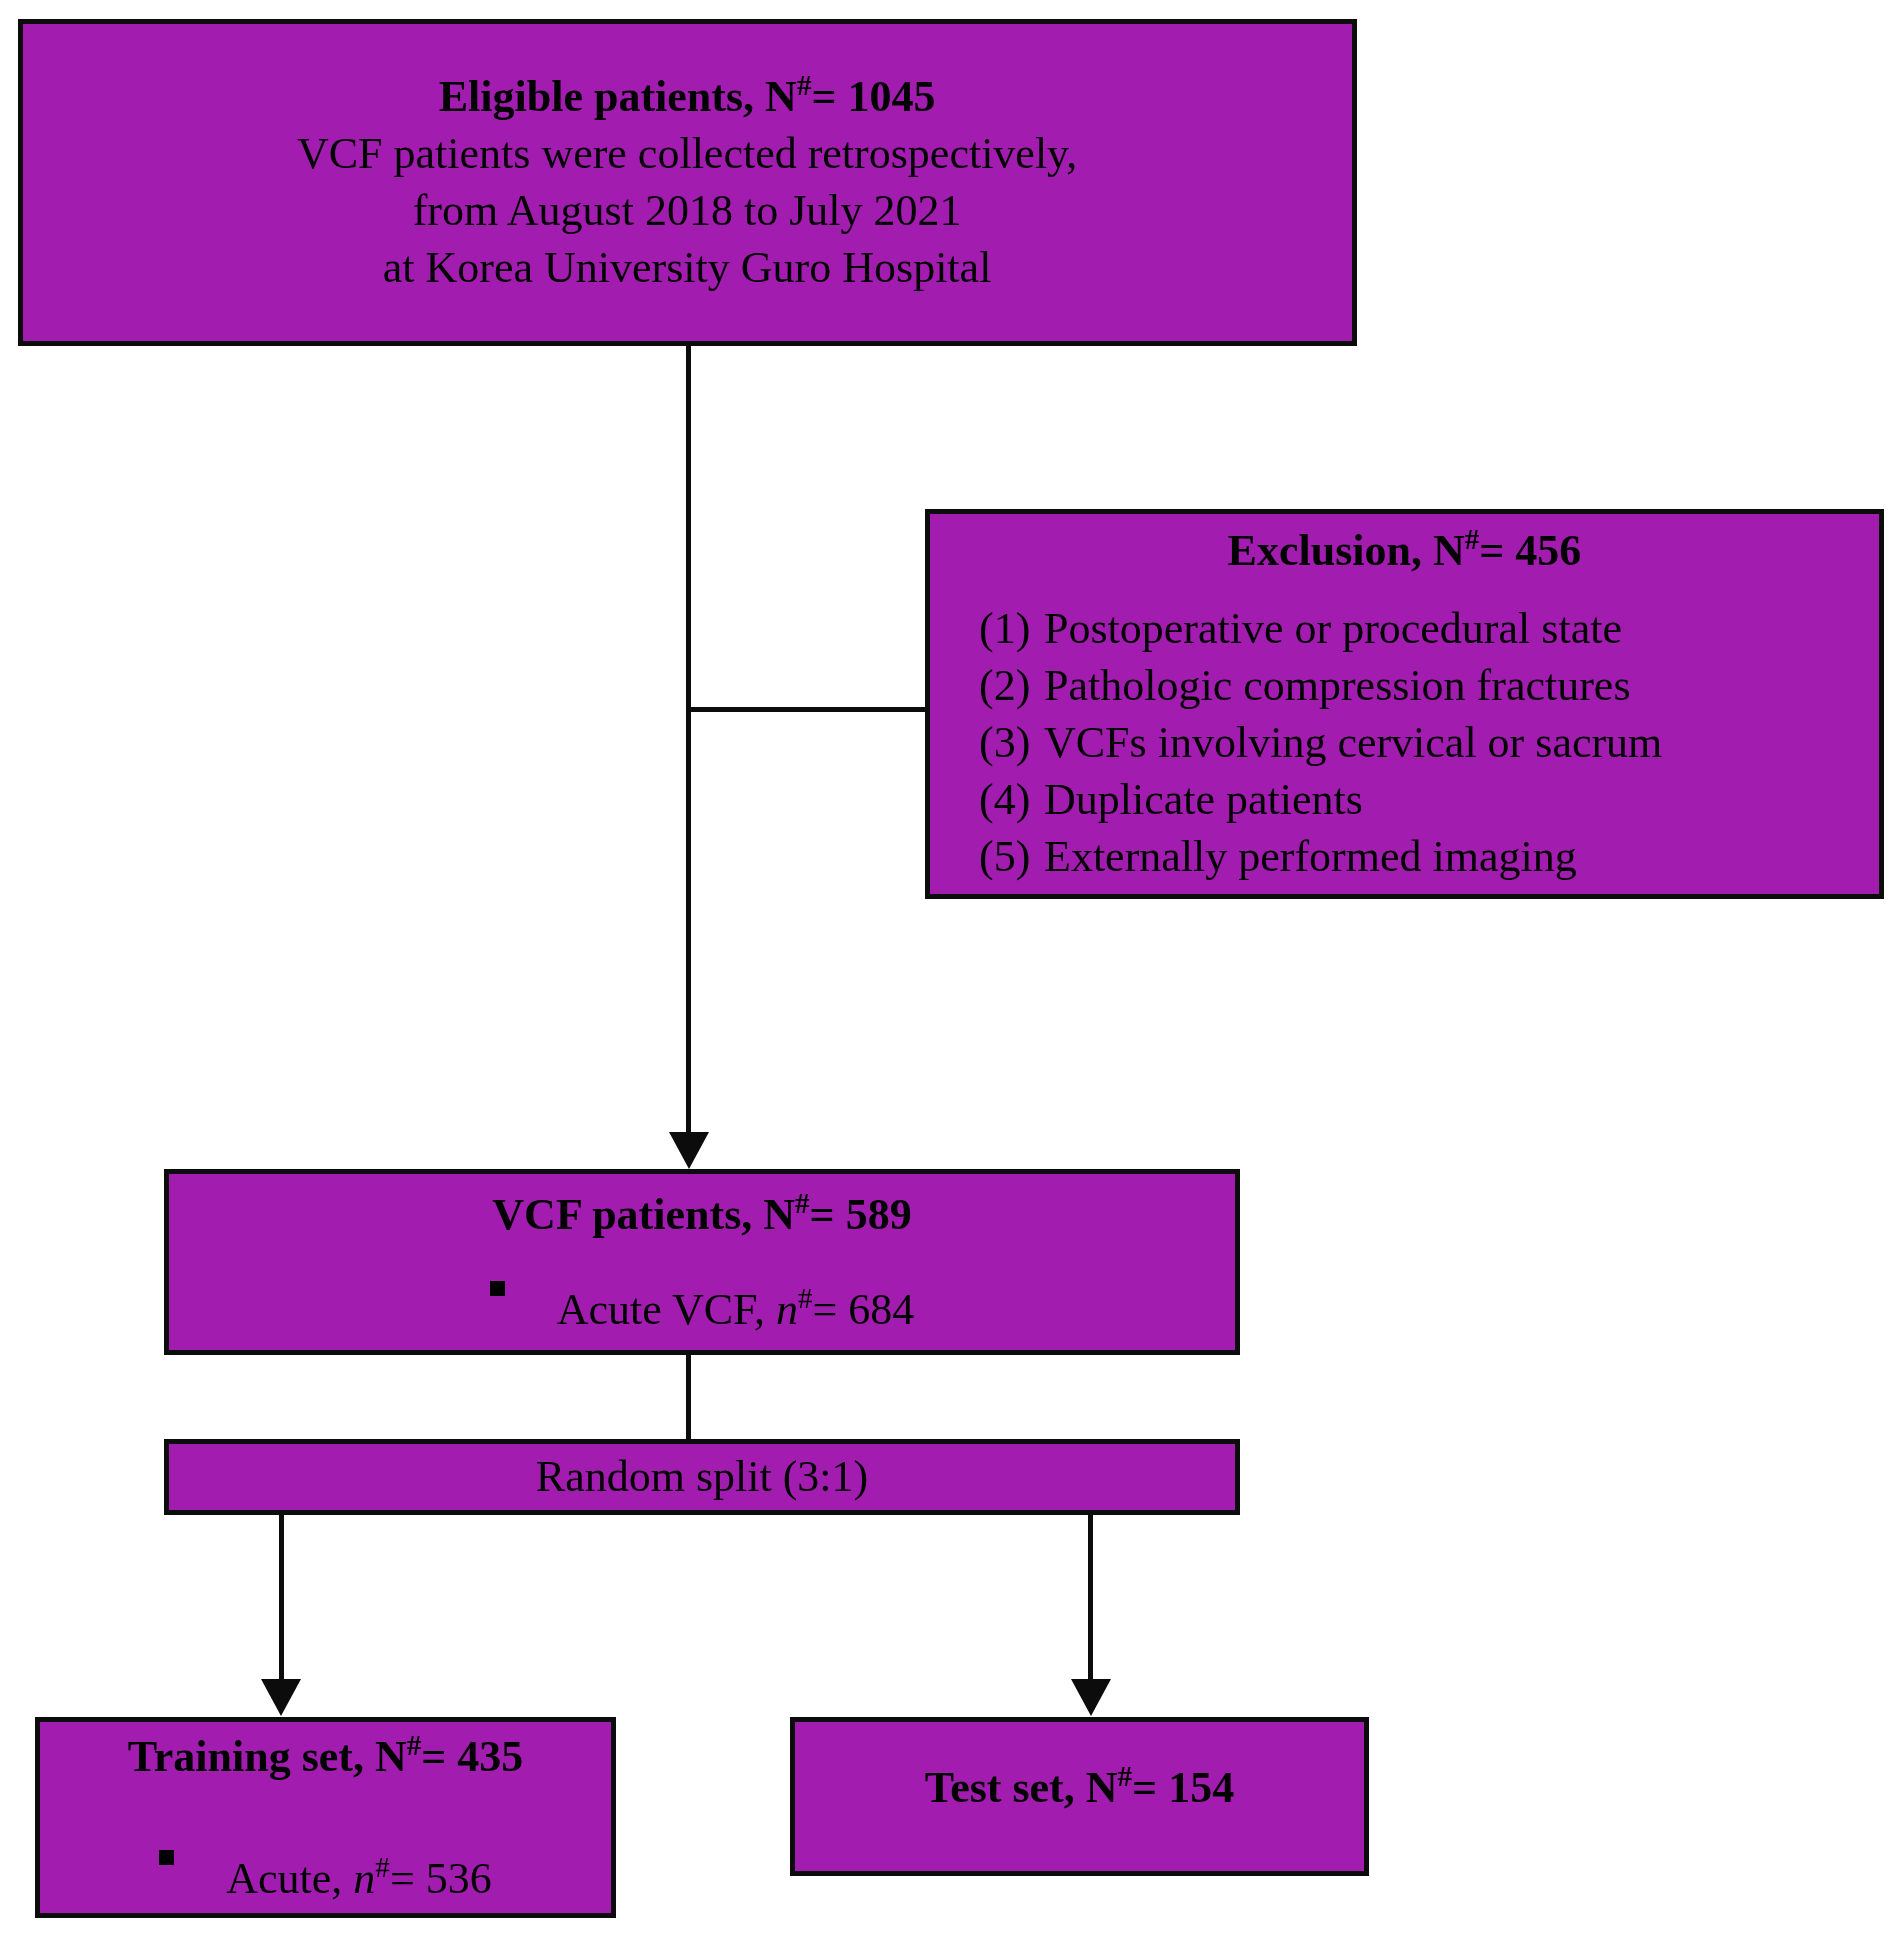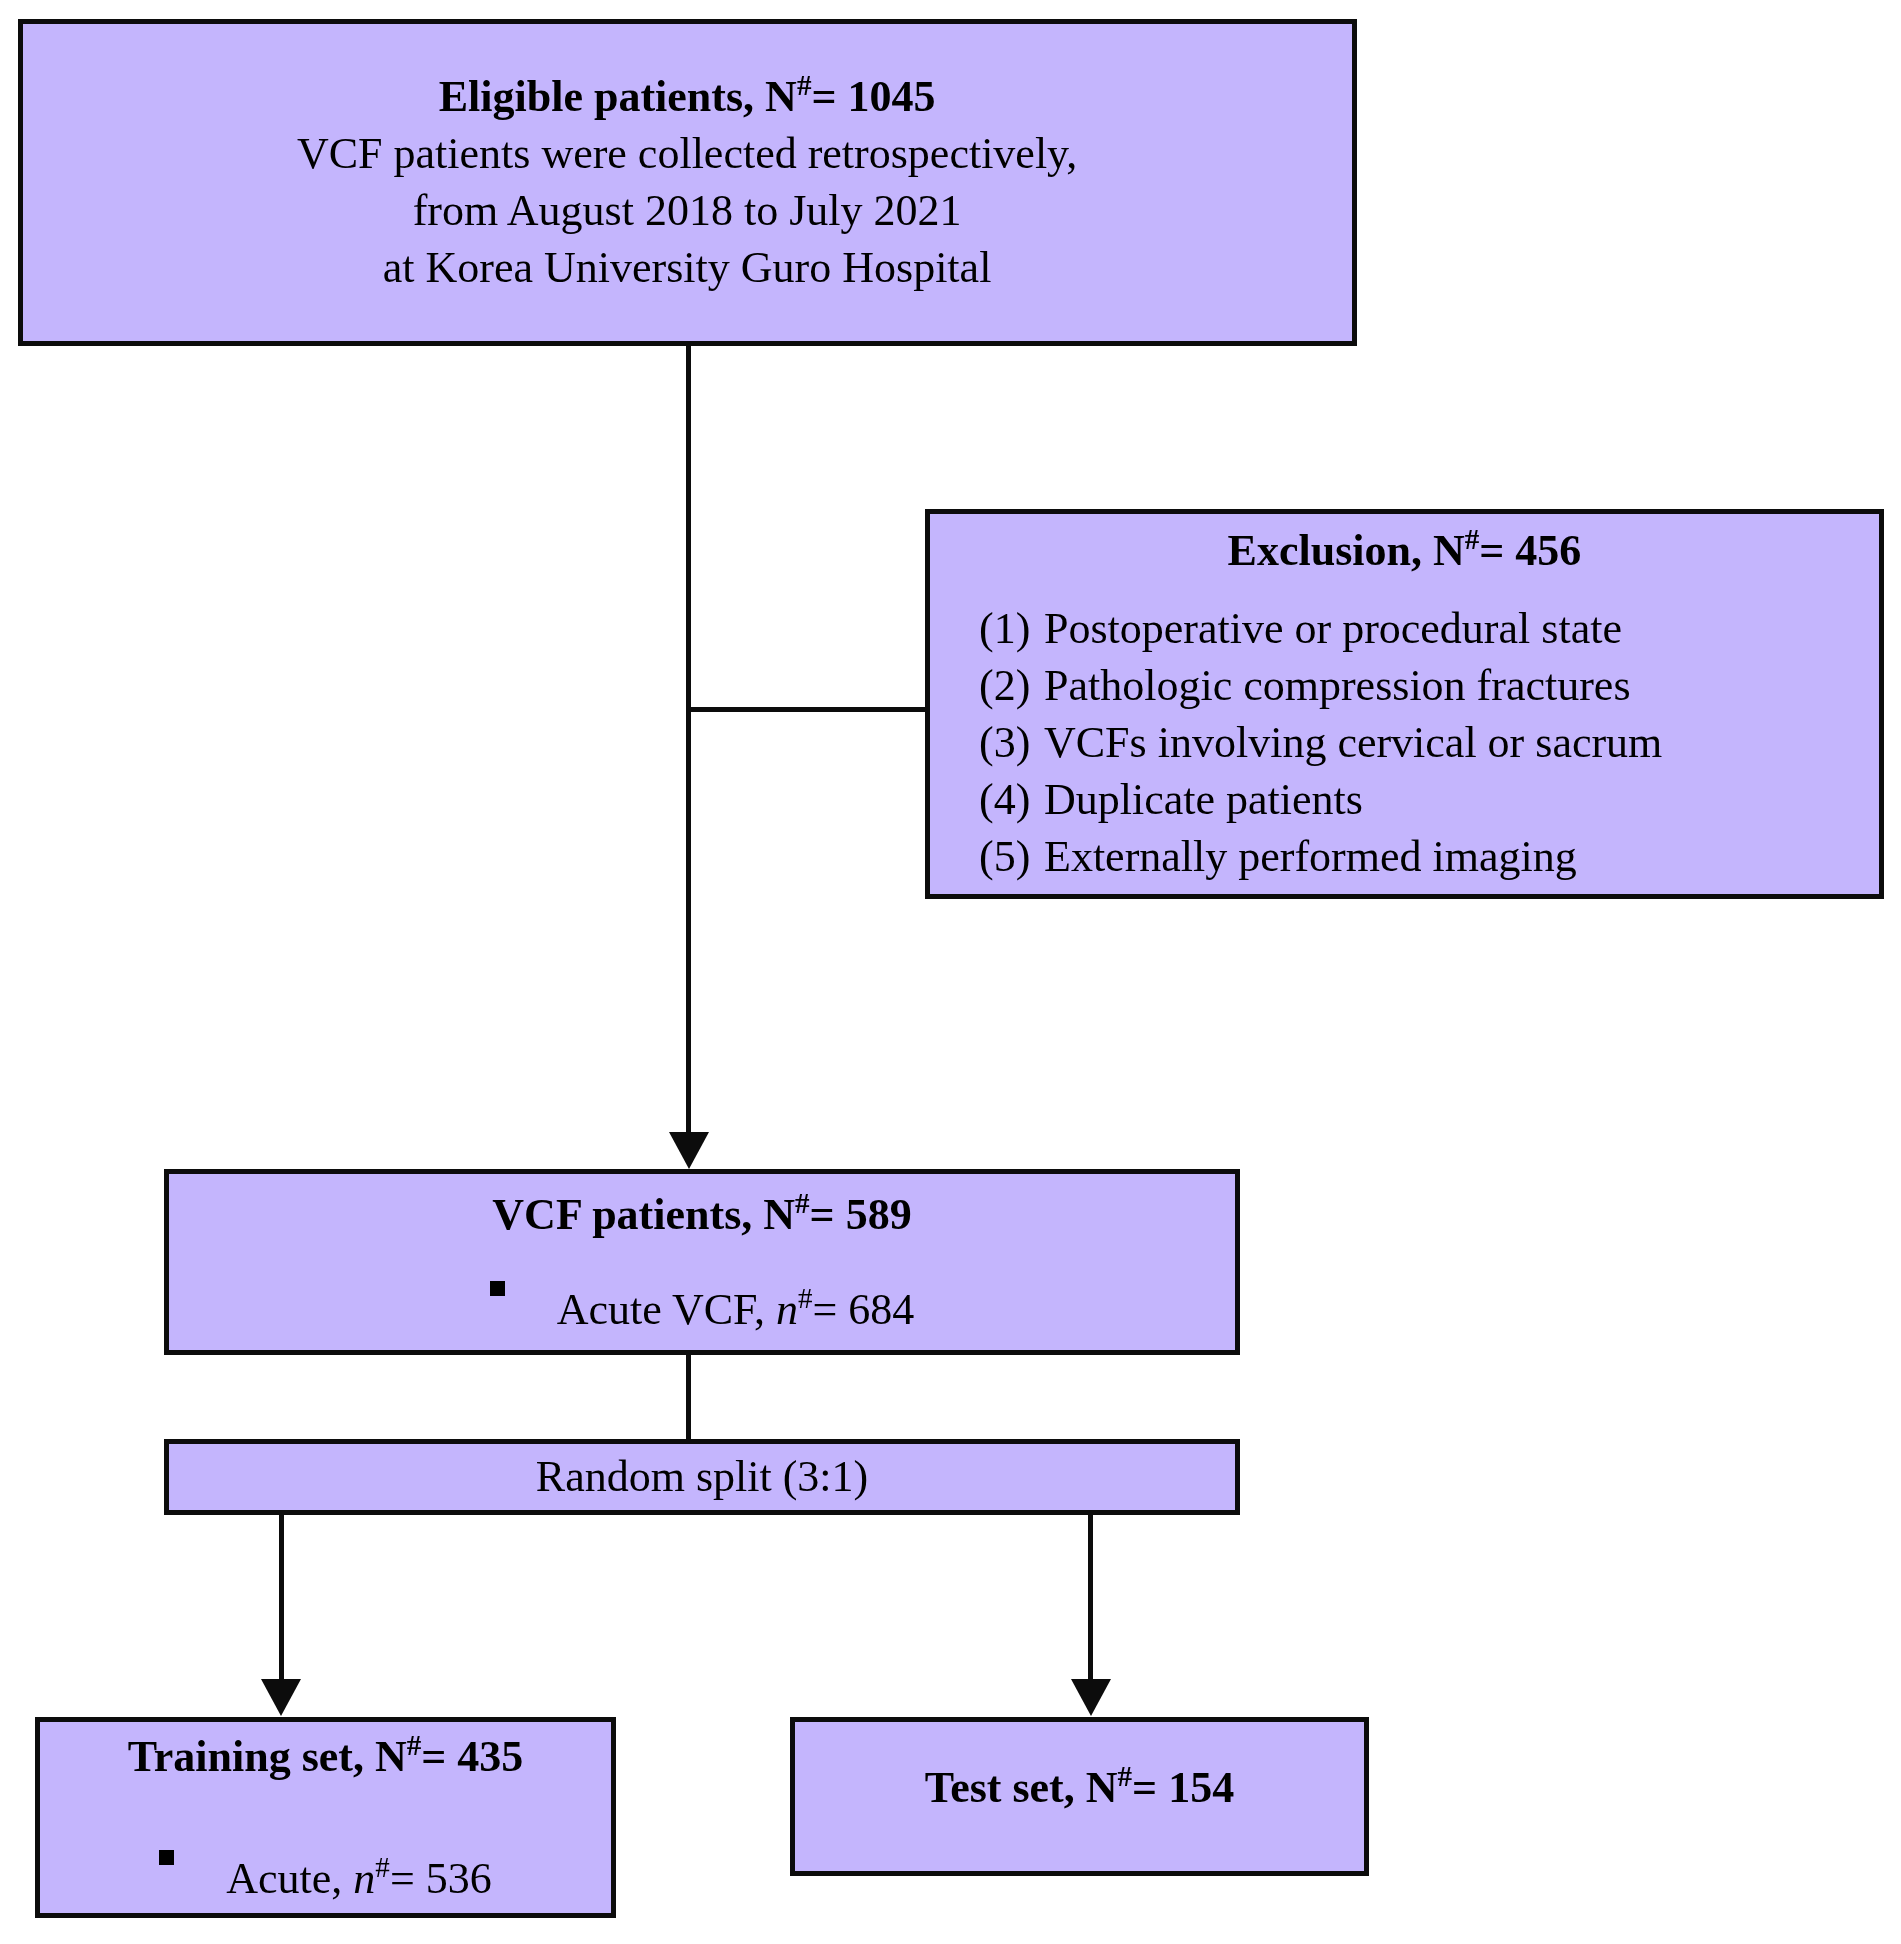--- a/index.html
+++ b/index.html
@@ -17,21 +17,21 @@
     height: 1944px;
     background: #ffffff;
     overflow: hidden;
   }
 
   
   .box {
     position: absolute;
     box-sizing: border-box;
     border: 5px solid #0c0c0c;
-    background: #c4b5fd;
+    background: #a21caf;
     display: flex;
     flex-direction: column;
     justify-content: center;
   }
 
   .line-row {
     display: block;
     width: 100%;
     line-height: 1.30;
     font-size: 44px;

